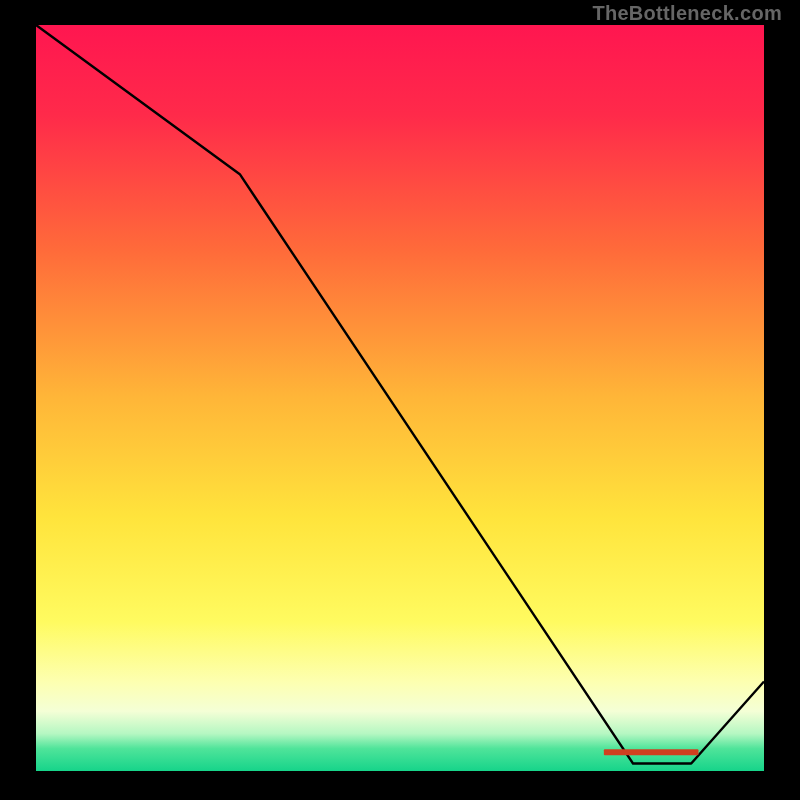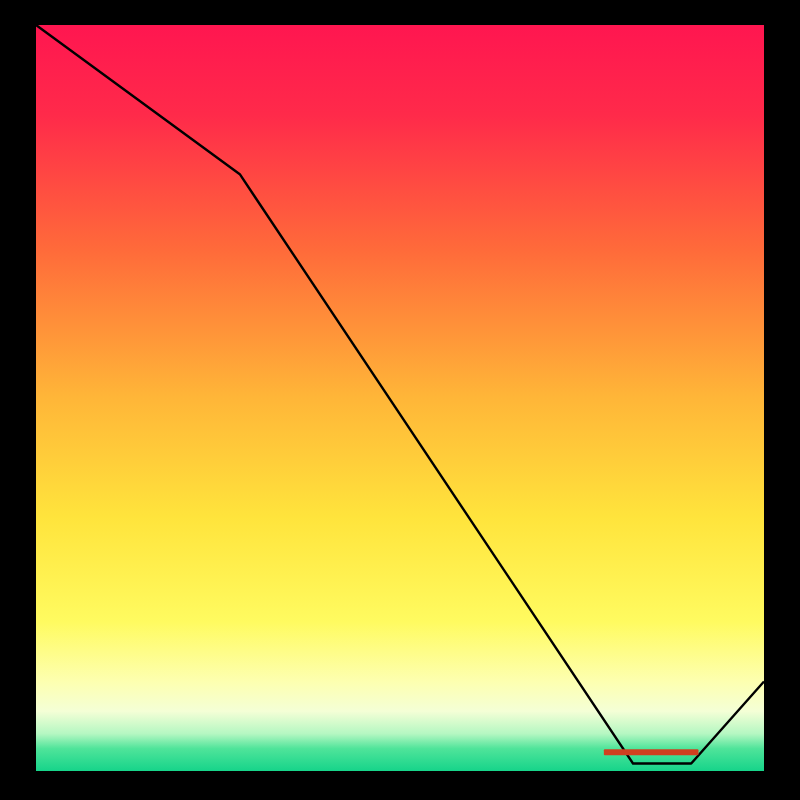--- a/index.html
+++ b/index.html
@@ -28,20 +28,21 @@
   svg {
     position: absolute;
     top: 25px;
     left: 30px;
   }
 </style>
 </head>
 <body>
 
 <div class="outer">
+  <div class="attribution">TheBottleneck.com</div>
 
   <svg id="plot-svg" xmlns="http://www.w3.org/2000/svg" width="740" height="752">
     <defs>
       <linearGradient id="heat" x1="0" y1="0" x2="0" y2="1">
           <stop offset="0%" stop-color="#ff1650"></stop>
           <stop offset="12%" stop-color="#ff2a4a"></stop>
           <stop offset="30%" stop-color="#ff6a3a"></stop>
           <stop offset="50%" stop-color="#ffb638"></stop>
           <stop offset="66%" stop-color="#ffe43c"></stop>
           <stop offset="80%" stop-color="#fffb60"></stop>

